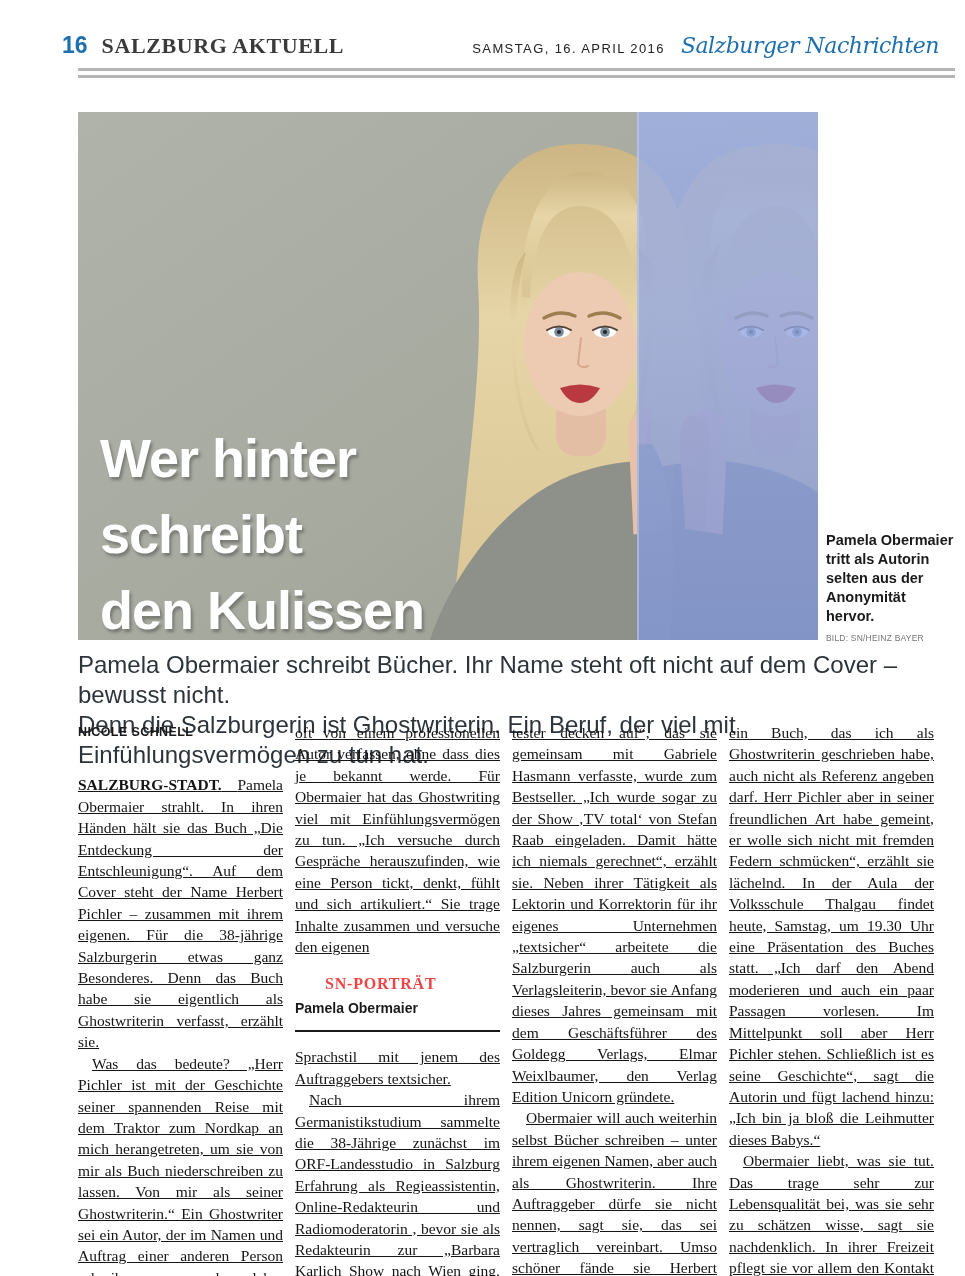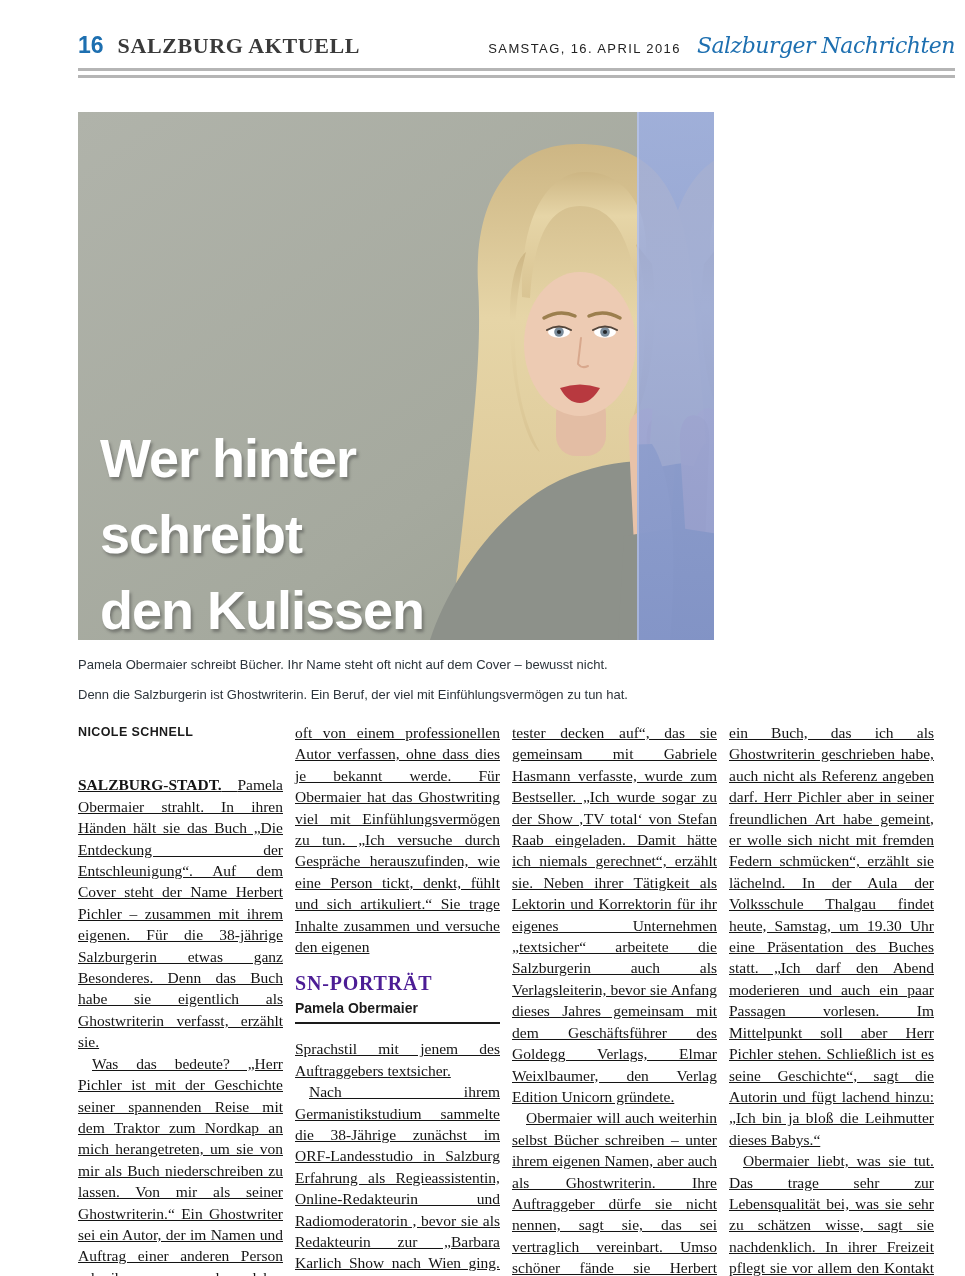--- a/index.html
+++ b/index.html
@@ -1,55 +1,55 @@
 <!DOCTYPE html>
 <html lang="de"><head>
 <meta charset="utf-8">
 <style>
   html,body{margin:0;padding:0;background:#ffffff;}
   .page{
     position:relative;width:965px;height:1276px;background:#ffffff;
     font-family:"Liberation Serif",serif;color:#141414;overflow:hidden;
   }
   
-  .header{position:absolute;left:78px;top:32px;width:877px;display:flex;align-items:baseline;}
+  .header{position:absolute;left:62px;top:32px;width:877px;display:flex;align-items:baseline;}
   .pageno{font-family:"Liberation Sans",sans-serif;font-weight:bold;font-size:23px;color:#1d6fb0;}
   .section{font-family:Liberation Serif, serif;font-weight:bold;font-size:22px;color:#3a3a3a;letter-spacing:.6px;margin-left:14px;}
   .header-right{margin-left:auto;display:flex;align-items:baseline;gap:16px;}
   .date{font-family:"Liberation Sans",sans-serif;font-size:13px;color:#222;letter-spacing:1.4px;}
   .masthead{font-family:"DejaVu Serif",serif;font-weight:normal;font-style:italic;font-size:22px;color:#1d6fb0;letter-spacing:-.5px;}
   .double-rule{position:absolute;left:78px;top:68px;width:877px;height:4px;
     border-top:3px solid #b5b5b5;border-bottom:3px solid #b5b5b5;box-sizing:content-box;}
   
-  .photo{position:absolute;left:78px;top:112px;width:636px;height:528px;overflow:hidden;}
+  .photo{position:absolute;left:78px;top:112px;width:740px;height:528px;overflow:hidden;}
   .photo svg{display:block;}
   .headline{
     position:absolute;left:22px;top:308px;
     font-family:"Liberation Sans",sans-serif;font-weight:bold;font-size:54px;line-height:76px;
     color:#ffffff;letter-spacing:-1px;text-shadow:2px 3px 3px rgba(50,50,50,.40);
   }
   .caption-block{position:absolute;left:826px;top:531px;width:132px;}
   .caption{font-family:"Liberation Sans",sans-serif;font-weight:bold;font-size:14.5px;line-height:19px;color:#1a1a1a;}
   .credit{font-family:"Liberation Sans",sans-serif;font-size:8.5px;color:#757575;margin-top:7px;letter-spacing:.2px;}
   
   .standfirst{
     position:absolute;left:78px;top:650px;width:877px;
-    font-family:"Liberation Sans",sans-serif;font-size:13px;line-height:30px;color:#2c343b;
+    font-family:"Liberation Sans",sans-serif;font-size:24px;line-height:30px;color:#2c343b;
   }
   
   .columns{position:absolute;left:78px;top:722px;width:877px;height:534px;display:flex;gap:12px;}
   .col{width:205px;flex:0 0 205px;font-size:15.5px;line-height:21.4px;text-align:justify;}
   .byline{font-family:"Liberation Sans",sans-serif;font-weight:bold;font-size:12.5px;letter-spacing:.4px;color:#1a1a1a;margin-bottom:31px;text-align:left;}
   .col p{margin:0;text-decoration:underline;}
   .col p.indent{text-indent:14px;}
   .dateline{font-weight:bold;}
   
   .portrait-box{margin-top:16px;text-align:left;}
-  .portrait-kicker{font-family:"Liberation Serif",serif;font-weight:bold;font-size:20px;letter-spacing:.8px;color:#4c1d95;}
-  .portrait-name{font-family:"Liberation Sans",sans-serif;font-weight:bold;font-size:14px;color:#1a1a1a;margin-top:3px;padding-bottom:3px;border-bottom:2px solid #1a1a1a;}
+  .portrait-kicker{font-family:"Liberation Serif",serif;font-weight:bold;font-size:16px;letter-spacing:.8px;color:#ef4444;margin-left:30px;}
+  .portrait-name{font-family:"Liberation Sans",sans-serif;font-weight:bold;font-size:14px;color:#1a1a1a;margin-top:3px;padding-bottom:11px;border-bottom:2px solid #1a1a1a;}
   .portrait-spacer{height:14px;}
 </style>
 </head>
 <body>
 
 <div class="page">
 
   <div class="header">
     <span class="pageno">16</span>
     <span class="section">SALZBURG AKTUELL</span>
@@ -132,20 +132,24 @@
       <rect width="740" height="528" fill="none"></rect>
     </svg>
 
     <div class="headline">
       <div>Wer hinter</div>
       <div>schreibt</div>
       <div>den Kulissen</div>
     </div>
   </div>
 
+  <div class="caption-block">
+    <div class="caption">Pamela Obermaier tritt als Autorin selten aus der Anonymität hervor.</div>
+    <div class="credit">BILD: SN/HEINZ BAYER</div>
+  </div>
 
   <div class="standfirst">
     <div>Pamela Obermaier schreibt Bücher. Ihr Name steht oft nicht auf dem Cover – bewusst nicht.</div>
     <div>Denn die Salzburgerin ist Ghostwriterin. Ein Beruf, der viel mit Einfühlungsvermögen zu tun hat.</div>
   </div>
 
   <div class="columns">
 
     <div class="col">
       <div class="byline">NICOLE SCHNELL</div>

